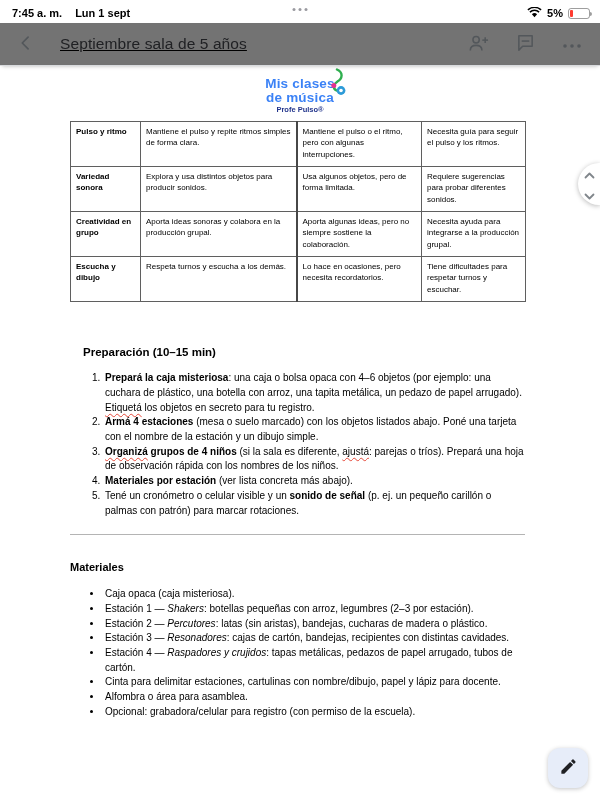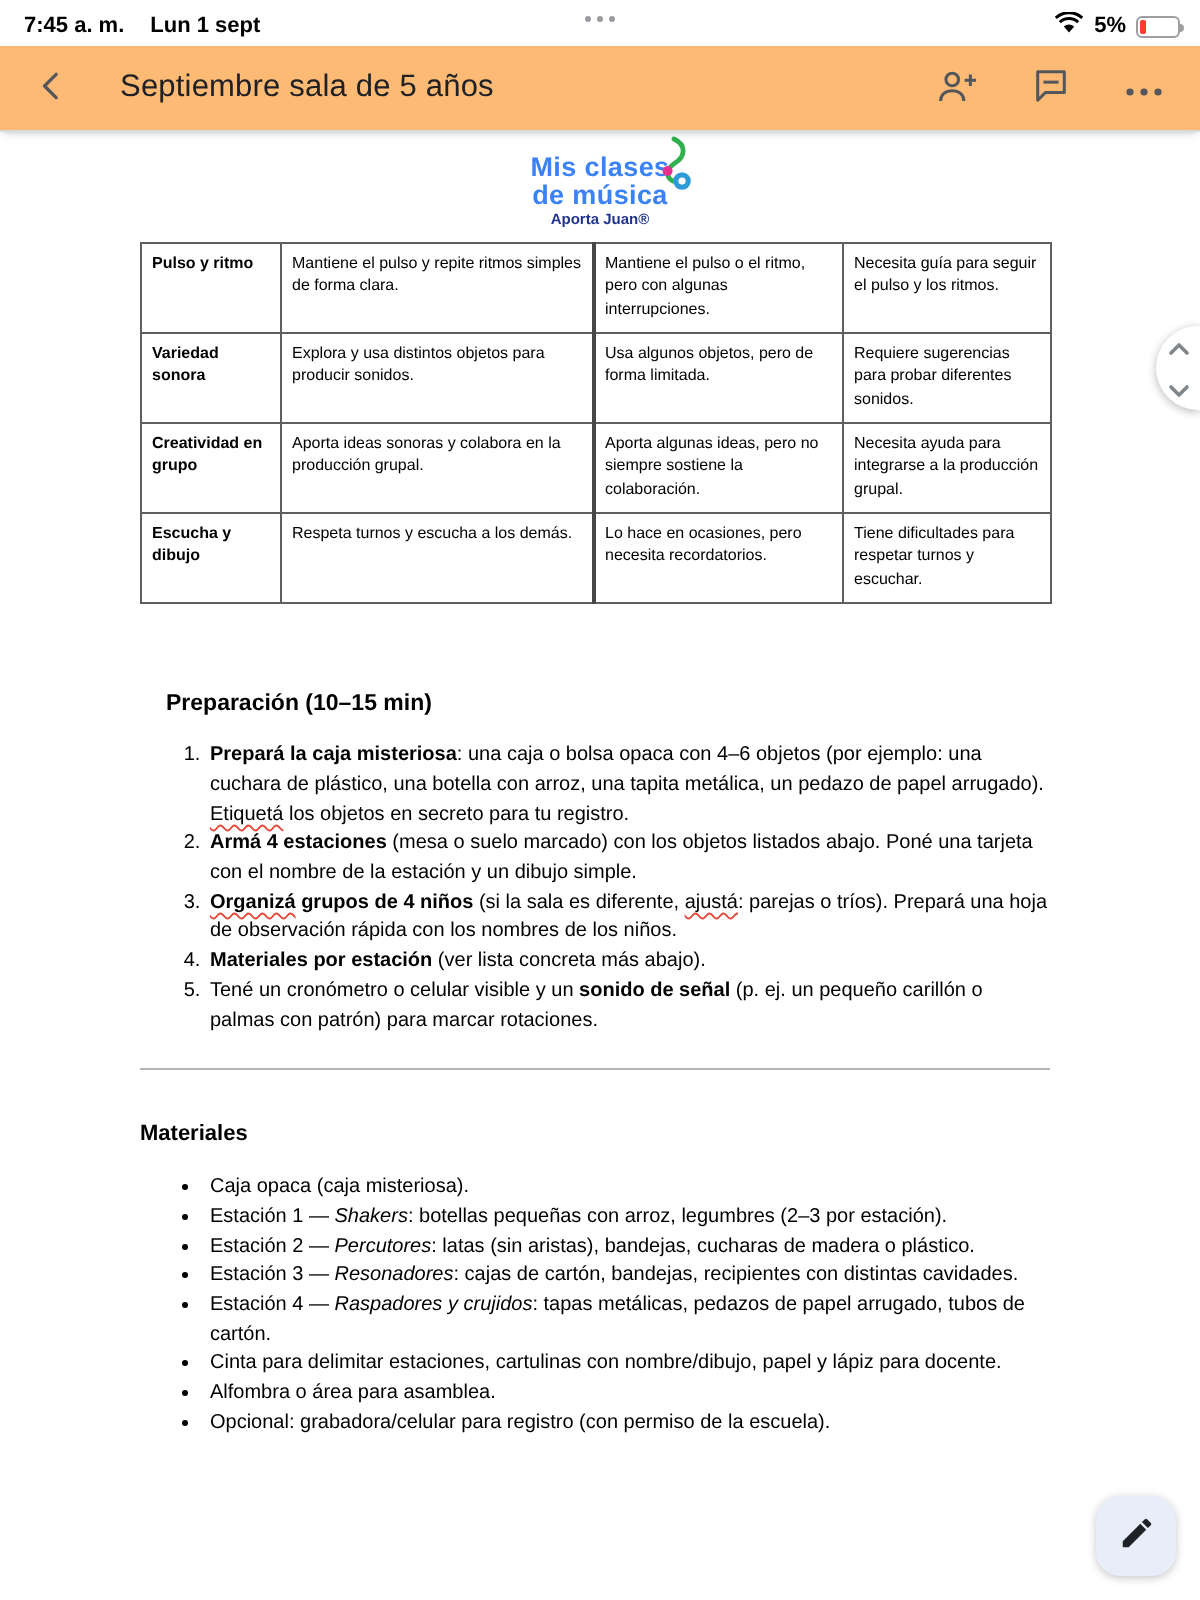--- a/index.html
+++ b/index.html
@@ -18,21 +18,21 @@
   .sb-center{position:absolute;left:50%;top:8px;transform:translateX(-50%);display:flex;gap:3px;}
   .sb-center i{width:3px;height:3px;border-radius:50%;background:#9a9aa0;display:block;}
   .sb-right{display:flex;align-items:center;gap:5px;}
   .battery{width:22px;height:11px;border:1px solid rgba(0,0,0,.38);border-radius:3px;position:relative;box-sizing:border-box;}
   .battery .fill{position:absolute;left:1px;top:1px;bottom:1px;width:3px;border-radius:1px;background:#FF3B30;}
   .battery .nub{position:absolute;right:-3px;top:3px;width:2px;height:4px;border-radius:0 2px 2px 0;background:rgba(0,0,0,.38);}
   
   .nav-bar{
     height:42px;display:flex;align-items:center;padding:0 18px 0 16px;
     border-bottom:1px solid #d8dadd;box-shadow:0 2px 4px -2px rgba(0,0,0,.28);
-    position:relative;z-index:5;background:#fdba74;
+    position:relative;z-index:5;background:#737373;text-decoration:underline;
   }
   .nav-title{font-size:15.5px;color:#202124;margin-left:24px;flex:1;letter-spacing:.1px;}
   .nav-icons{display:flex;align-items:center;gap:27px;}
   .icon-btn{display:flex;align-items:center;justify-content:center;background:none;border:none;padding:0;cursor:pointer;}
   
   .page{position:relative;background:#fff;height:738px;}
   .logo{width:fit-content;margin:11px auto 0;text-align:center;line-height:1.04;position:relative;}
   .logo-main{color:#3b82f6;font-weight:bold;font-size:13.5px;letter-spacing:.2px;}
   .logo-byline{color:#22358C;font-weight:bold;font-size:7.5px;margin-top:1px;}
   .logo-clef{position:absolute;right:-12px;top:-9px;}
@@ -132,21 +132,21 @@
       </span>
     </button>
   </div>
 </div>
 
 <div class="page">
 
   <div class="logo">
     <div class="logo-main">Mis clases</div>
     <div class="logo-main">de música</div>
-    <div class="logo-byline">Aporta Juan®</div>
+    <div class="logo-byline">Profe Pulso®</div>
     <span class="logo-clef">
       <svg width="18" height="31" viewBox="0 0 18 31">
         <path d="M8 1.5 C14.5 4.5 13.5 10.5 8.5 13.5 C4.5 16 3.5 20.5 7.5 22.5" fill="none" stroke="#2FAF4F" stroke-width="2.4" stroke-linecap="round"></path>
         <circle cx="12" cy="22.5" r="4.4" fill="#2D9BD8"></circle>
         <circle cx="12" cy="22.5" r="1.8" fill="#ffffff"></circle>
         <circle cx="4.8" cy="17.5" r="2.5" fill="#E6318F"></circle>
       </svg>
     </span>
   </div>
 

